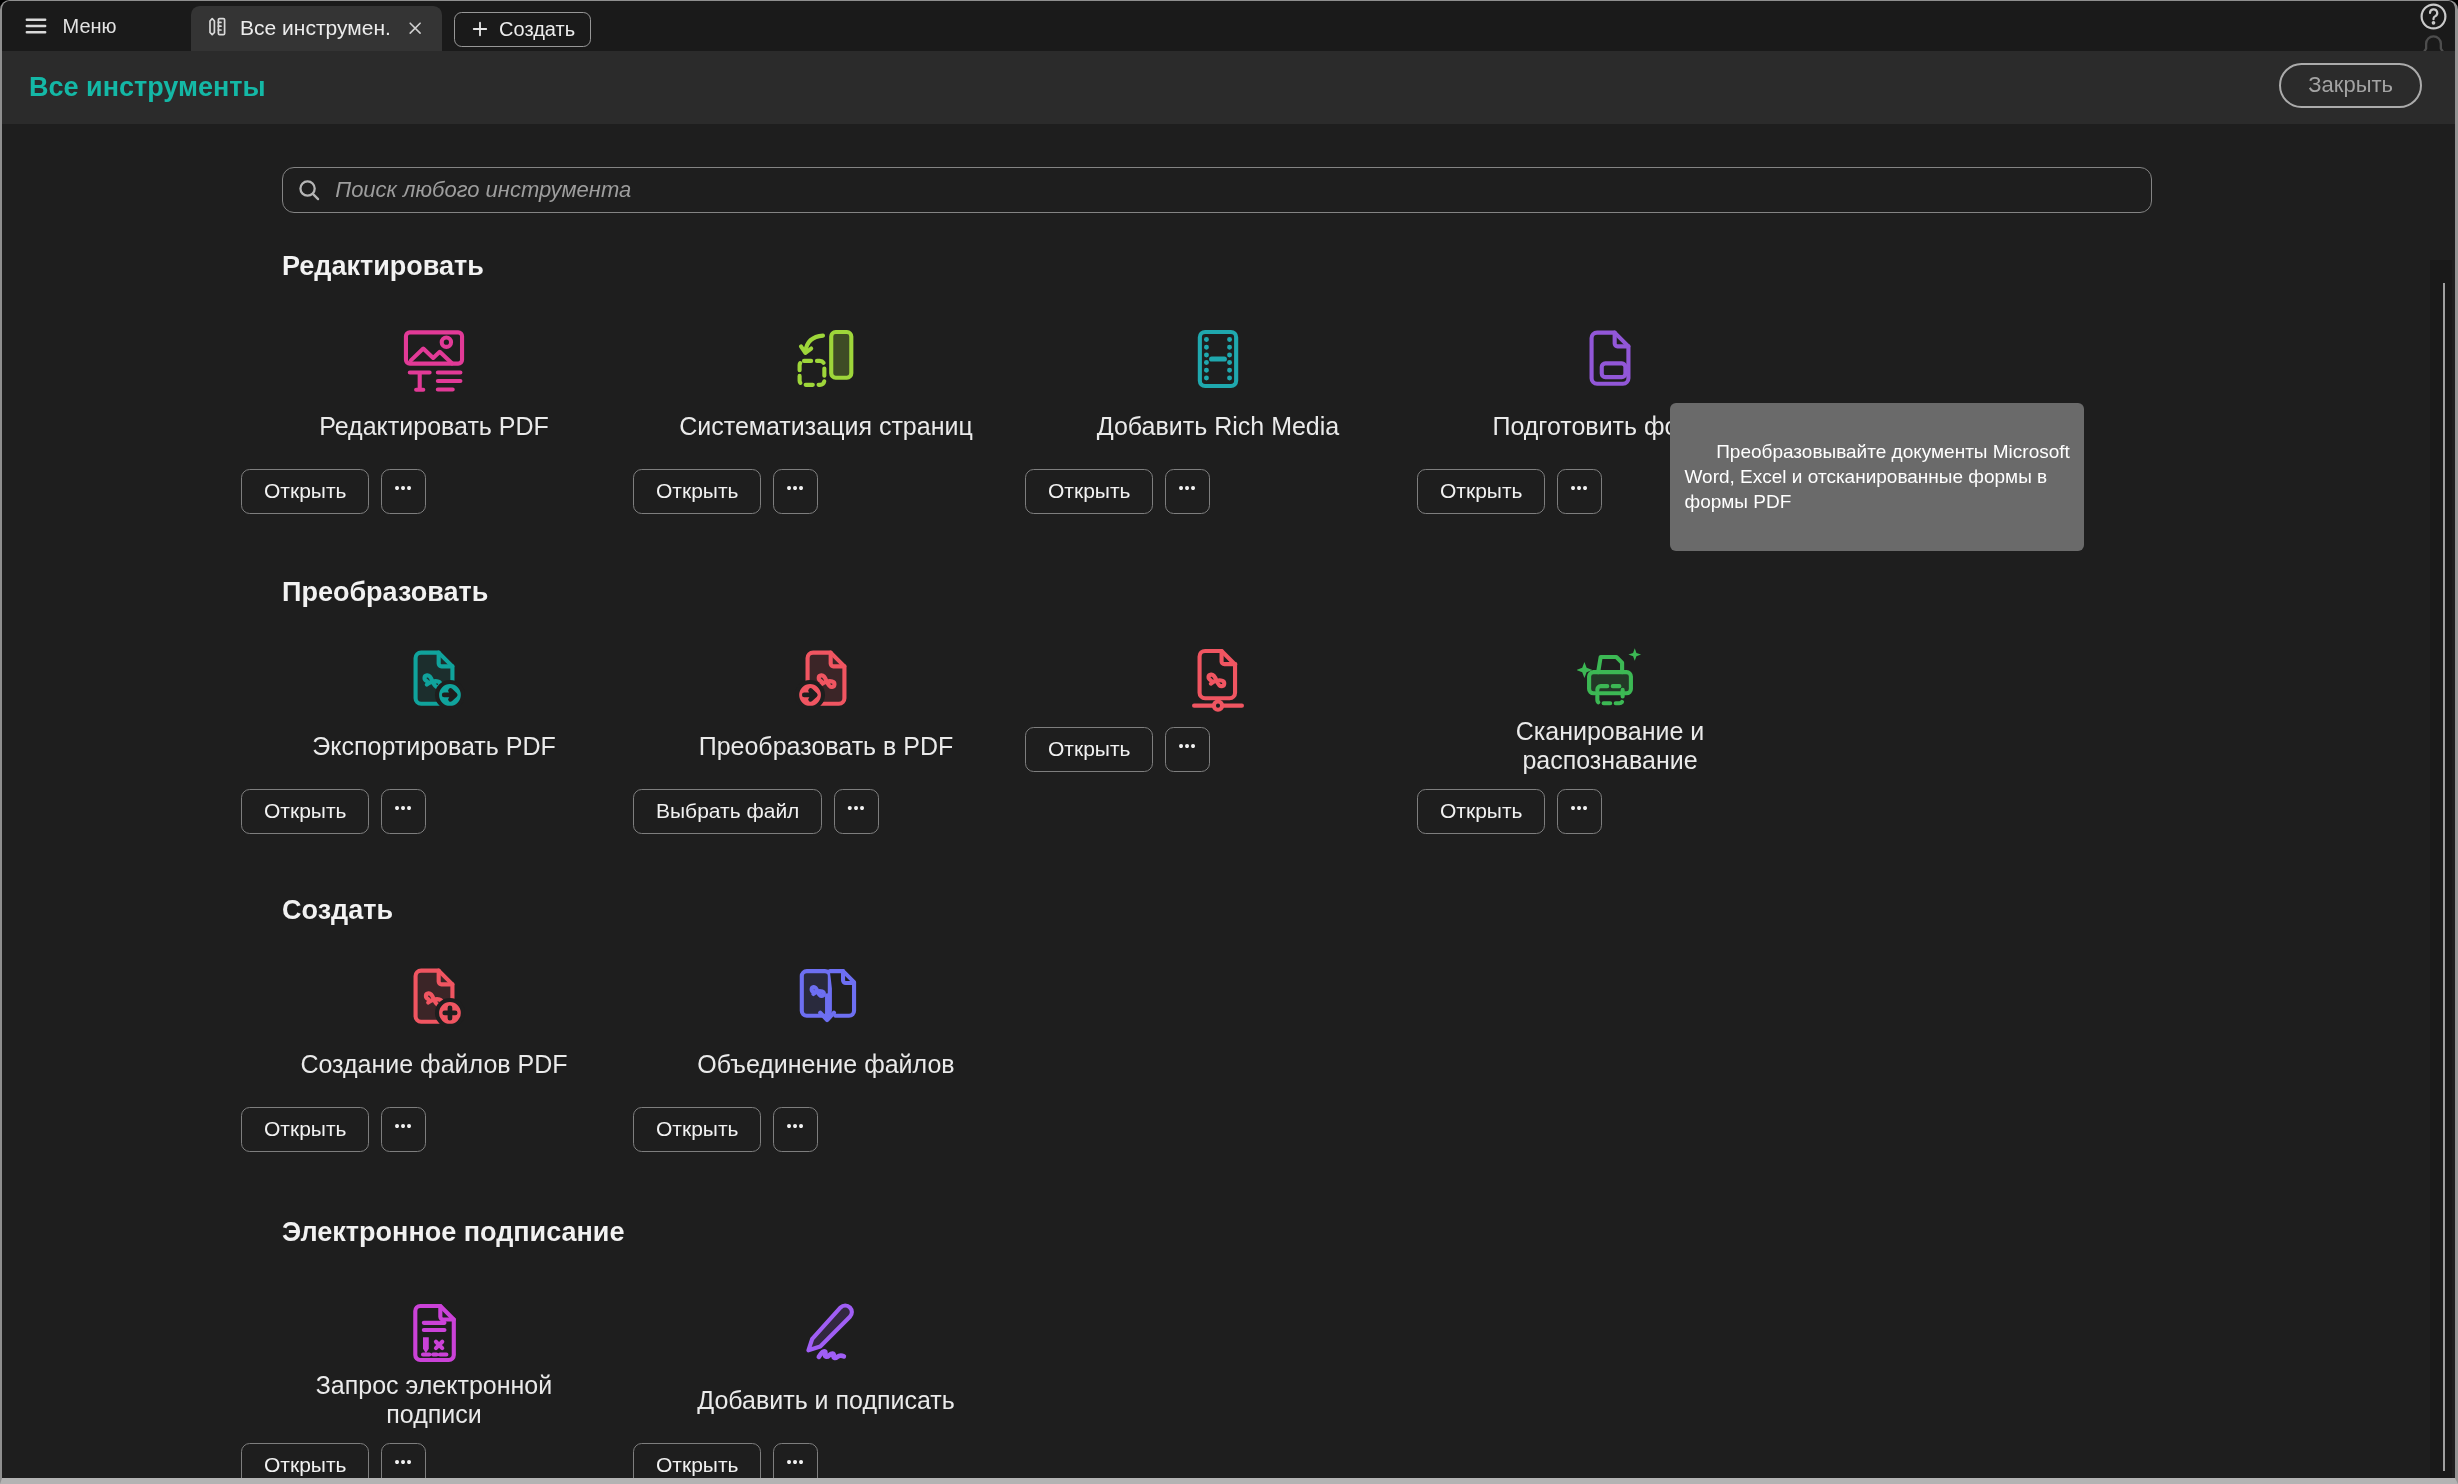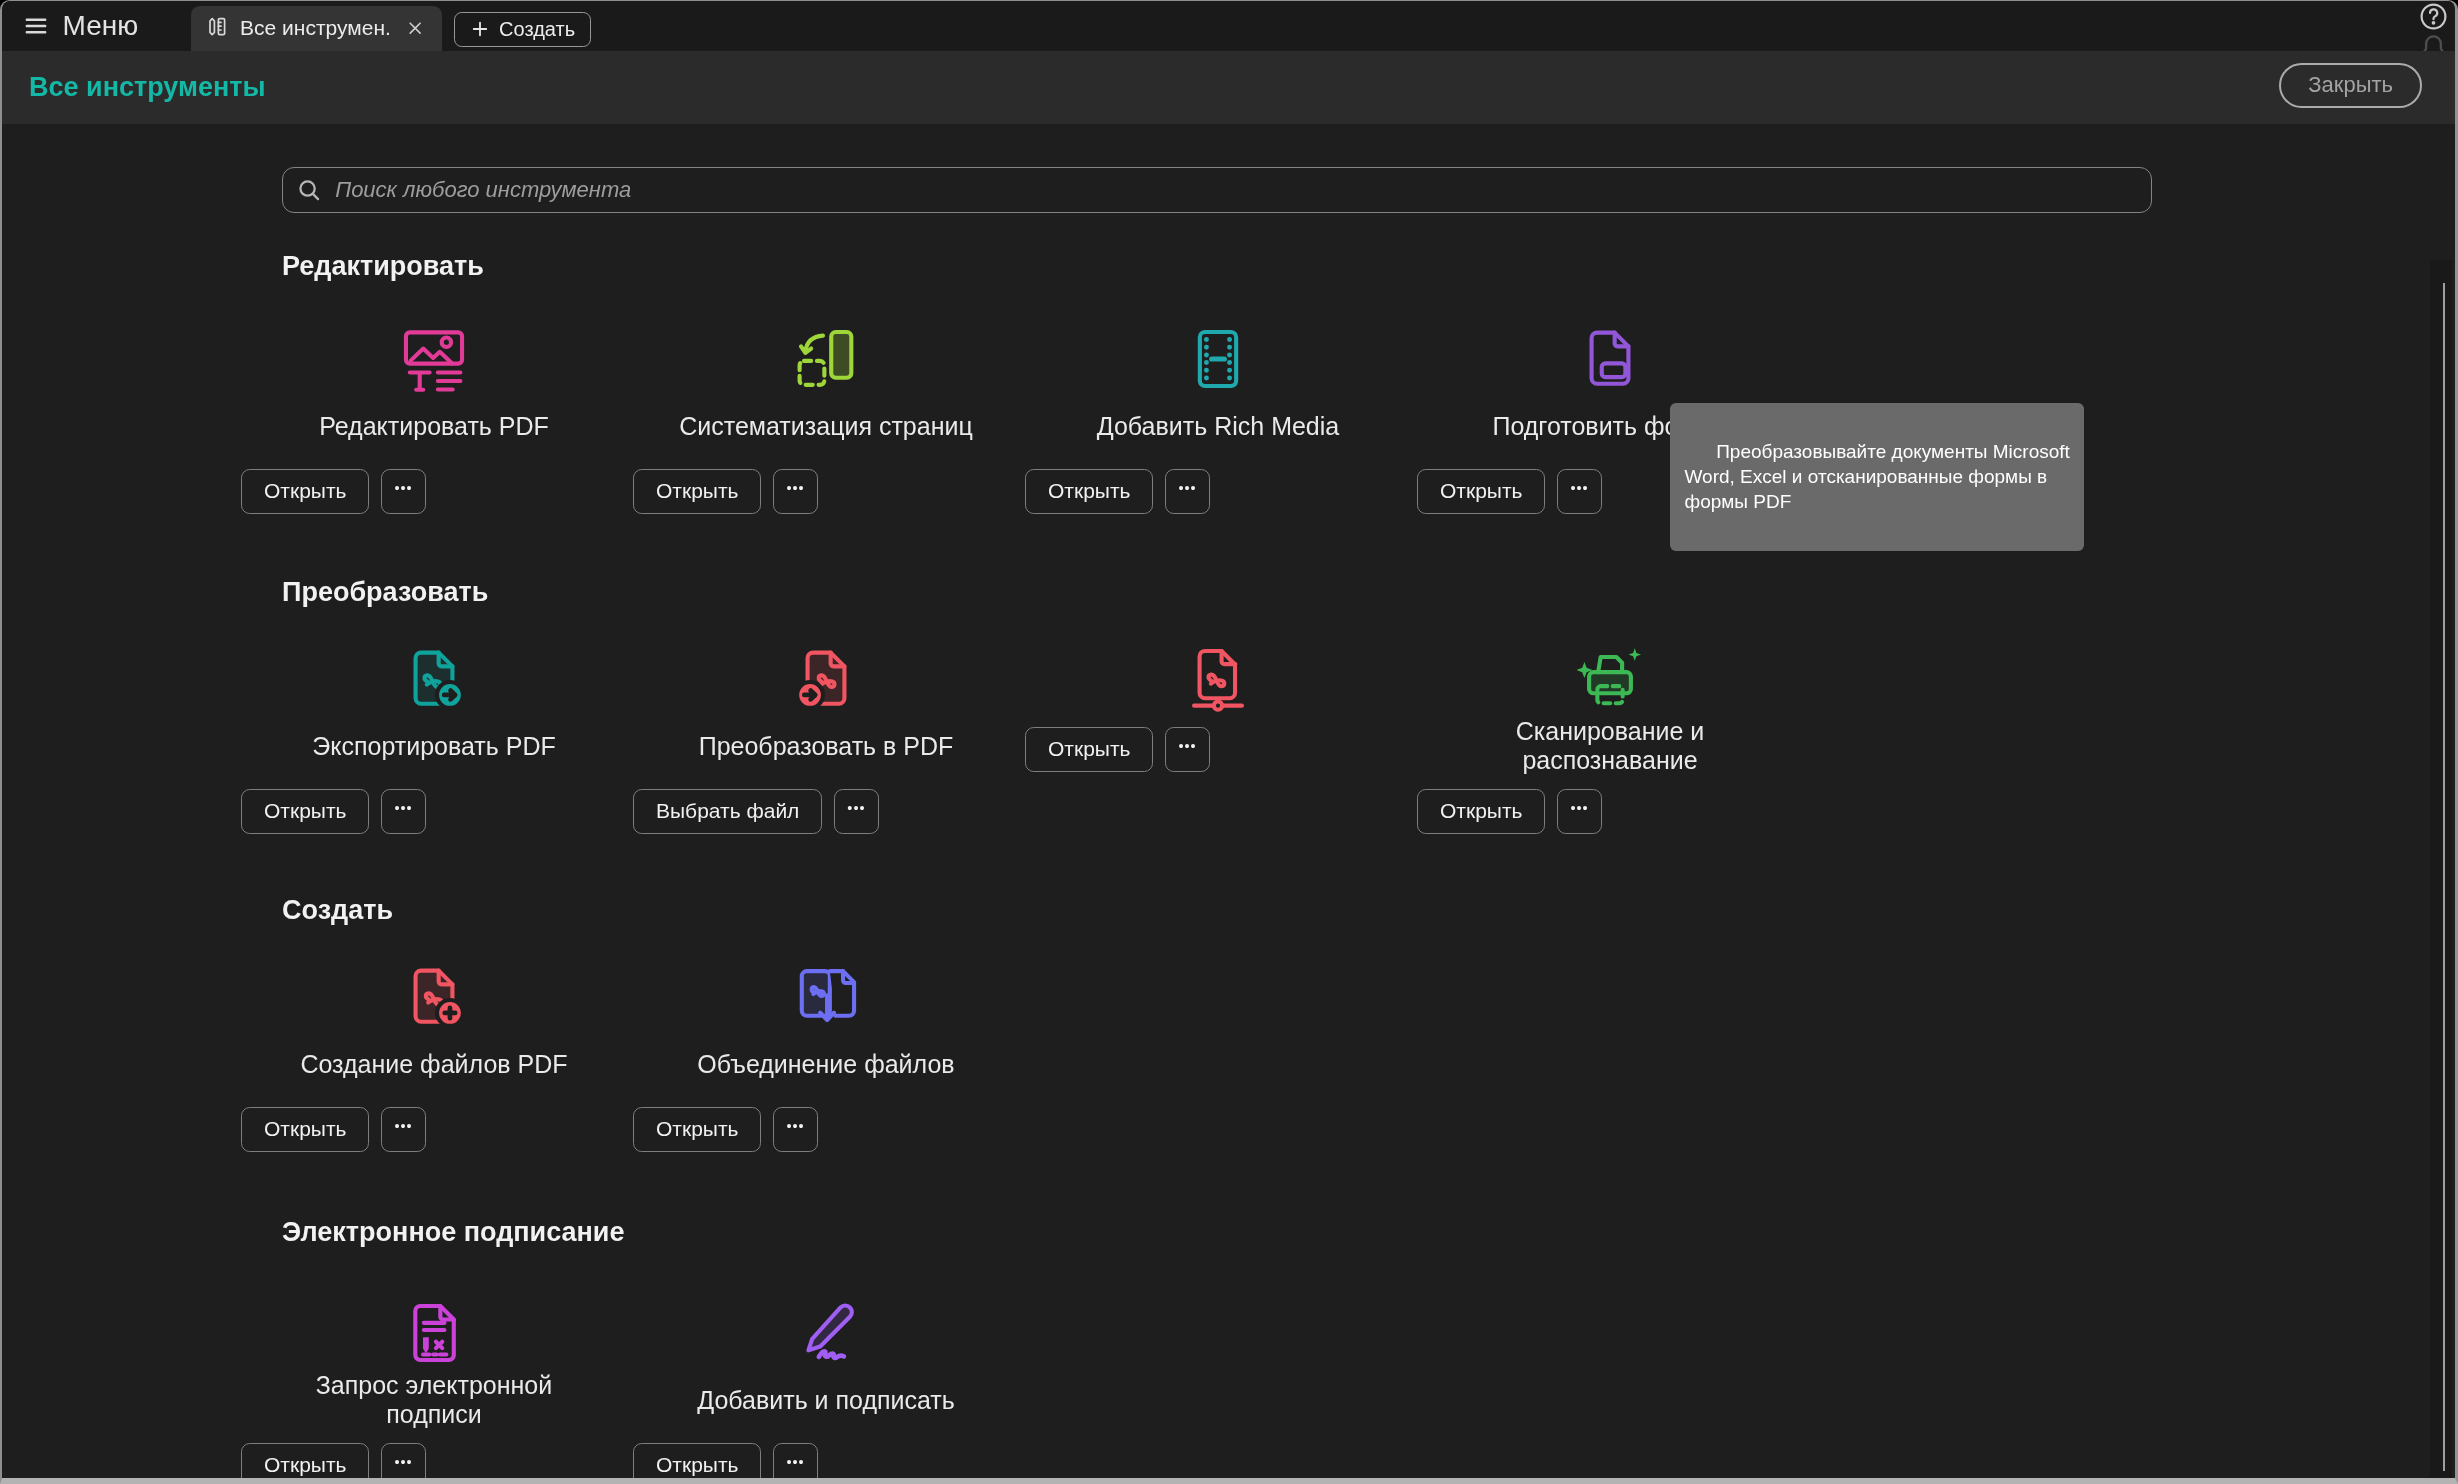--- a/index.html
+++ b/index.html
@@ -8,21 +8,21 @@
   .window { position:absolute; inset:0; background:#1e1e1e;
             border-left:2.9px solid #8f8f8f; border-top:1.9px solid #8f8f8f;
             border-right:3.9px solid #939393; border-bottom:6.8px solid #b3b3b3;
             border-radius:9.7px 9.7px 0 0; overflow:hidden; }
 
   
   .titlebar { position:absolute; left:0; right:0; top:0; height:50px; background:#1a1a1a;
               display:flex; align-items:center; color:#e8e8e8; }
   .menu-btn { display:flex; align-items:center; gap:13.5px; padding:0 17.4px 0 21px; height:100%;
               cursor:default; }
-  .menu-btn span { font-size:28px; color:#e3e3e3; }
+  .menu-btn span { font-size:20px; color:#e3e3e3; }
   .home-btn { width:56px; height:100%; display:flex; align-items:center; justify-content:center; }
   .tab { position:absolute; left:189px; top:4.8px; width:251px; height:45px; background:#343434;
          border-radius:8.7px 8.7px 0 0; display:flex; align-items:center; gap:11.6px; padding:0 13.5px; }
   .tab-label { font-size:21px; color:#ececec; white-space:nowrap; overflow:hidden; flex:1; }
   .tab-close { display:flex; align-items:center; justify-content:center; width:27px; height:27px; }
   .create-btn { position:absolute; left:452px; top:10.6px; height:35px; display:flex; align-items:center;
                 gap:8.7px; padding:0 15.4px; border:1.9px solid #979797; border-radius:7.7px; }
   .create-btn span { font-size:20px; color:#ececec; }
   .tb-right { position:absolute; right:0; top:0; height:54px; display:flex; align-items:flex-end;flex-direction:column; }
   .tb-icon { width:44px; height:44px; display:flex; align-items:center; justify-content:center; }

